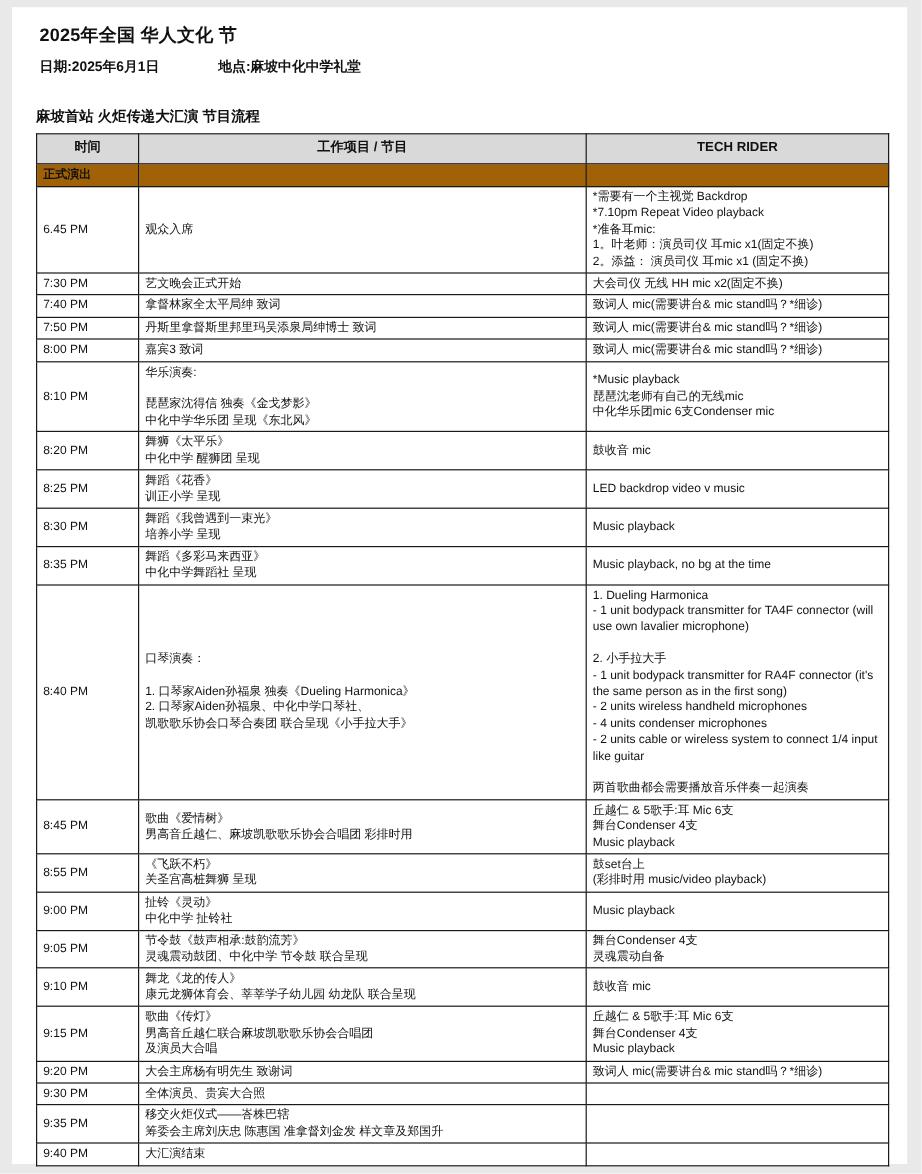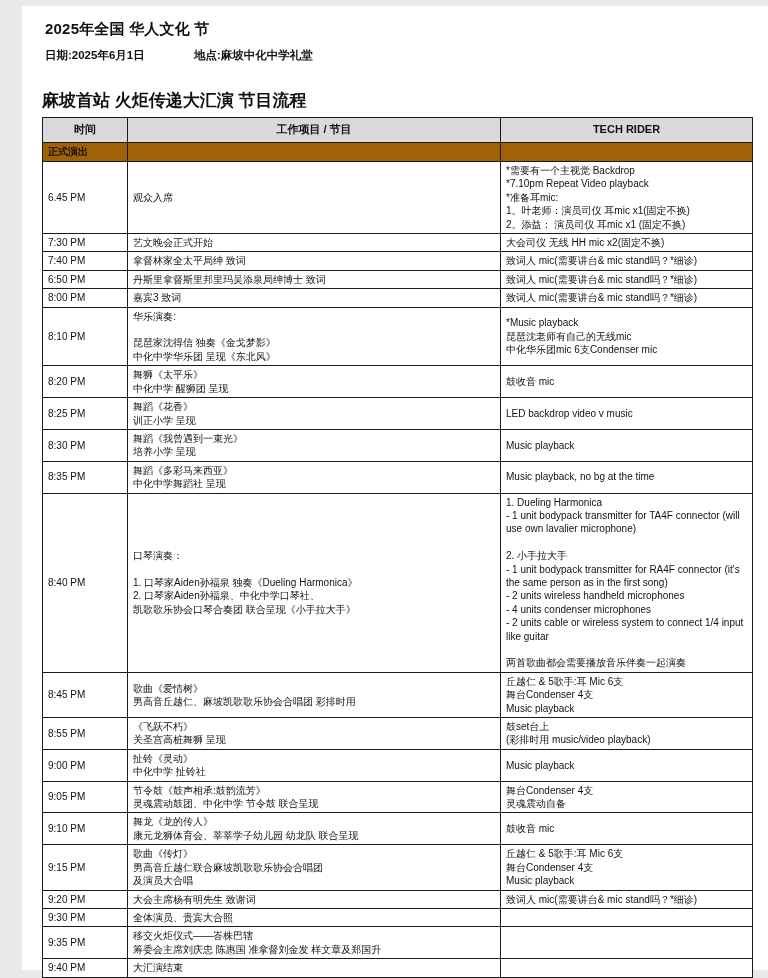--- a/index.html
+++ b/index.html
@@ -3,33 +3,33 @@
 <meta charset="utf-8">
 <style>
   html,body{margin:0;padding:0;}
   body{
     width:768px;height:978px;overflow:hidden;position:relative;
     background:#e9e9e9;
     font-family:"Liberation Sans","DejaVu Sans",sans-serif;
     -webkit-font-smoothing:antialiased;
   }
   .page{
-    position:absolute;top:6px;left:22px;width:746px;height:964px;
+    position:absolute;top:6px;left:10px;width:746px;height:964px;
     background:#ffffff;box-sizing:border-box;padding:8px 0 0 0;
   }
   .doc-title{
     margin:6px 0 0 23px;font-size:15px;font-weight:bold;color:#111;
     letter-spacing:.2px;
   }
   .meta-line{
     margin:9px 16px 0 23px;font-size:11.5px;font-weight:bold;color:#111;
   }
   .meta-line .date{margin-right:46px;}
   .table-caption{
-    margin:26px 0 5px 20px;font-size:17px;font-weight:bold;color:#111;
+    margin:26px 0 5px 20px;font-size:12px;font-weight:bold;color:#111;
   }
   table.schedule{
     margin-left:20px;width:710px;table-layout:fixed;
     border-collapse:collapse;background:#fff;padding-left:32px;
   }
   table.schedule td, table.schedule th{
     border:1px solid #1a1a1a;
     font-size:10px;line-height:13.4px;color:#111;
     padding:2px 5px;vertical-align:middle;
     white-space:pre-line;word-wrap:break-word;
@@ -91,21 +91,21 @@
           <td class="time-cell">7:30 PM</td>
           <td class="program-cell">艺文晚会正式开始</td>
           <td class="tech-rider-cell">大会司仪 无线 HH mic x2(固定不换)</td>
         </tr>
         <tr>
           <td class="time-cell">7:40 PM</td>
           <td class="program-cell">拿督林家全太平局绅 致词</td>
           <td class="tech-rider-cell">致词人 mic(需要讲台&amp; mic stand吗？*细诊)</td>
         </tr>
         <tr>
-          <td class="time-cell">6:50 PM</td>
+          <td class="time-cell">7:50 PM</td>
           <td class="program-cell">丹斯里拿督斯里邦里玛吴添泉局绅博士 致词</td>
           <td class="tech-rider-cell">致词人 mic(需要讲台&amp; mic stand吗？*细诊)</td>
         </tr>
         <tr>
           <td class="time-cell">8:00 PM</td>
           <td class="program-cell">嘉宾3 致词</td>
           <td class="tech-rider-cell">致词人 mic(需要讲台&amp; mic stand吗？*细诊)</td>
         </tr>
         <tr>
           <td class="time-cell">8:10 PM</td>

